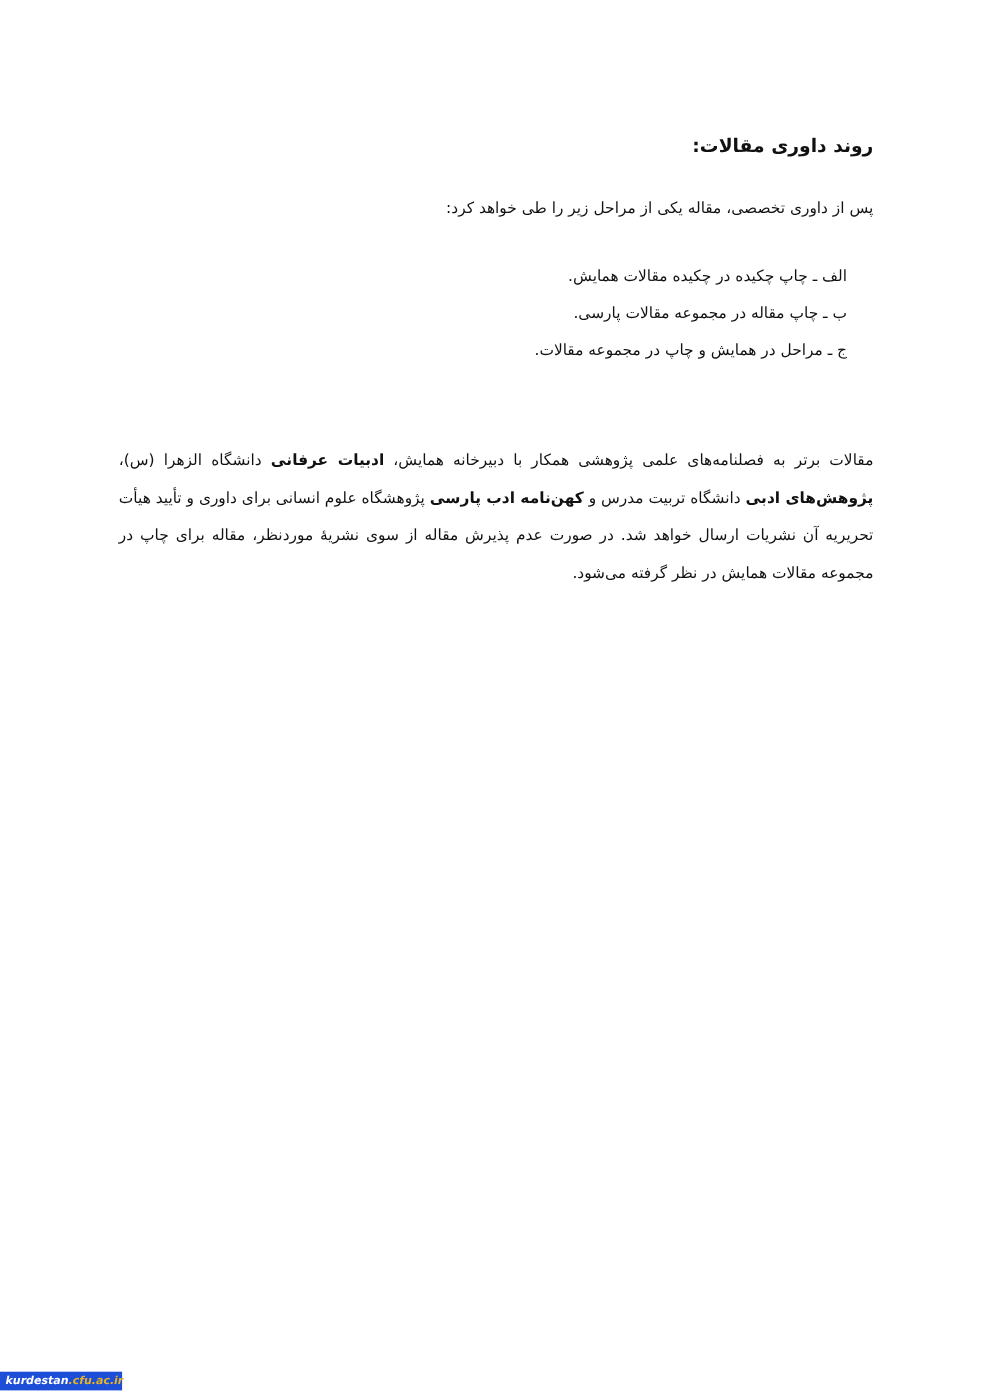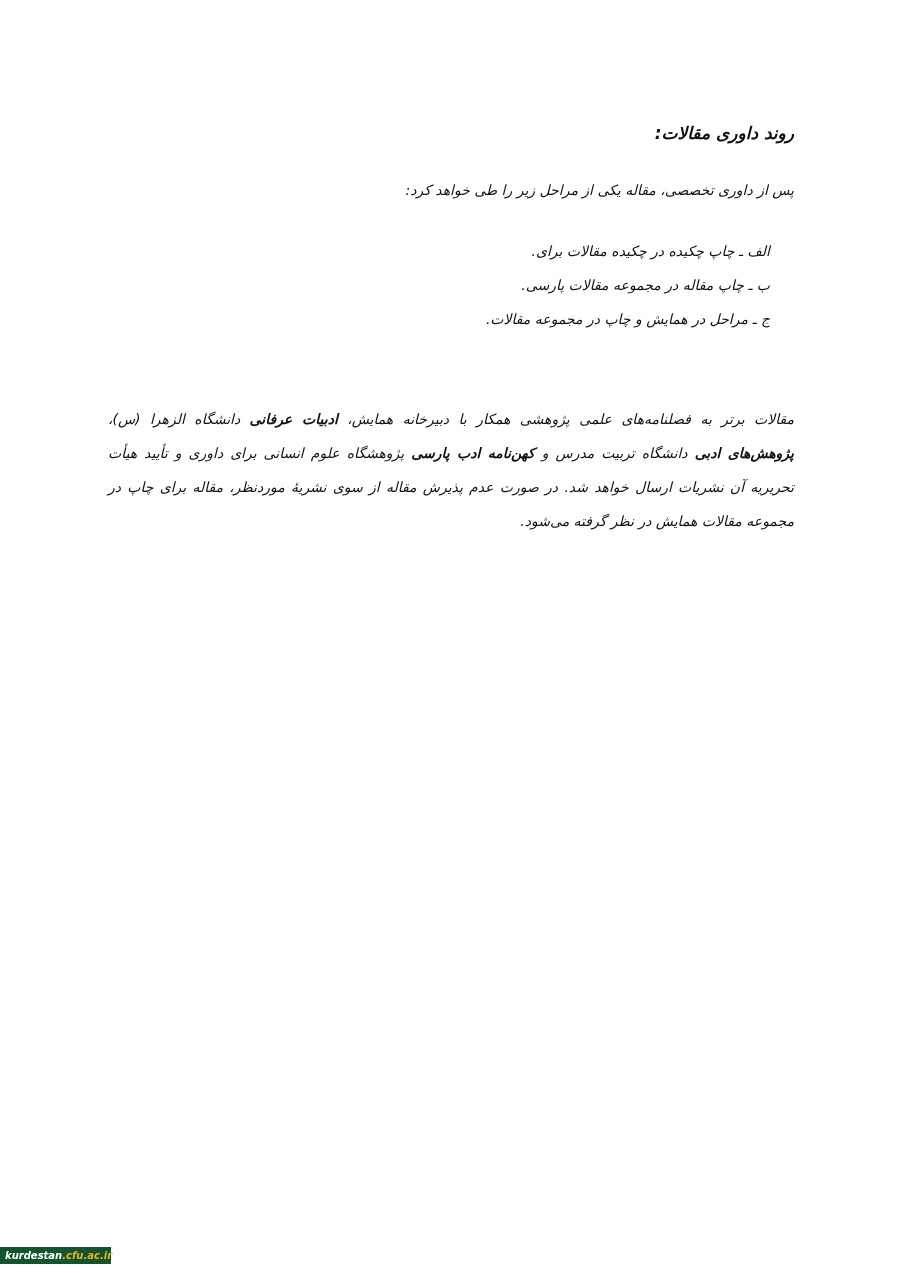--- a/index.html
+++ b/index.html
@@ -16,21 +16,20 @@
       color: #111111;
     }
     .page {
       position: absolute;
       left: 108px;
       top: 0;
       width: 686px;
       height: 925px;
       direction: rtl;
       text-align: right;
-      font-style: italic;
     }
     .heading {
       position: absolute;
       right: 0;
       top: 123px;
       font-size: 17px;
       font-weight: bold;
       margin: 0;
       white-space: nowrap;
     }
@@ -70,21 +69,21 @@
     .para b {
       font-weight: bold;
       font-size: 14px;
     }
     .watermark {
       position: absolute;
       left: 0;
       top: 1247px;
       width: 111px;
       height: 17px;
-      background: #14532d;
+      background: #1d4ed8;
       color: #ffffff;
       font-family: "DejaVu Sans", sans-serif;
       font-style: italic;
       font-weight: bold;
       font-size: 10px;
       line-height: 17px;
       padding-left: 5px;
       box-sizing: border-box;
       white-space: nowrap;
     }
@@ -94,21 +93,21 @@
   </style>
 </head>
 <body>
 
 <div class="page">
   <h2 class="heading">روند داوری مقالات:</h2>
 
   <p class="intro">پس از داوری تخصصی، مقاله یکی از مراحل زیر را طی خواهد کرد:</p>
 
   <ul class="stages">
-    <li>الف ـ چاپ چکیده در چکیده مقالات برای.</li>
+    <li>الف ـ چاپ چکیده در چکیده مقالات همایش.</li>
     <li>ب ـ چاپ مقاله در مجموعه مقالات پارسی.</li>
     <li>ج ـ مراحل در همایش و چاپ در مجموعه مقالات.</li>
   </ul>
 
   <p class="para"><span>مقالات برتر به فصلنامه‌های علمی پژوهشی همکار با دبیرخانه همایش، </span><b>ادبیات عرفانی</b><span> دانشگاه الزهرا (س)، </span><b>پژوهش‌های ادبی</b><span> دانشگاه تربیت مدرس و </span><b>کهن‌نامه ادب پارسی</b><span> پژوهشگاه علوم انسانی برای داوری و تأیید هیأت تحریریه آن نشریات ارسال خواهد شد. در صورت عدم پذیرش مقاله از سوی نشریهٔ موردنظر، مقاله برای چاپ در مجموعه مقالات همایش در نظر گرفته می‌شود.</span></p>
 </div>
 
 <div class="watermark"><span>kurdestan</span><span class="accent">.cfu.ac.ir</span></div>
 
 </body></html>

